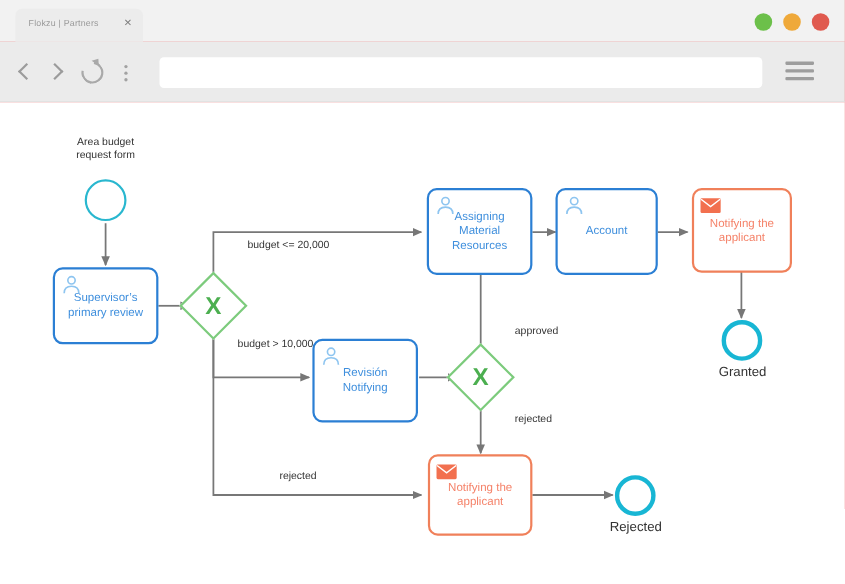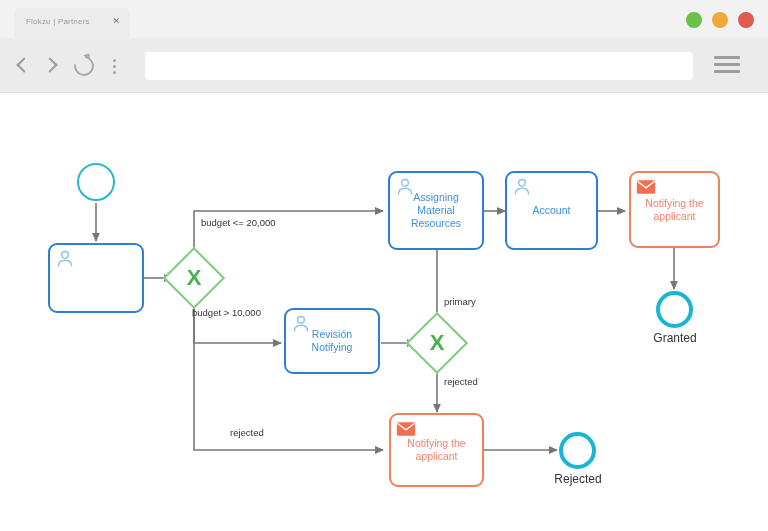--- a/index.html
+++ b/index.html
@@ -97,21 +97,21 @@
     border:2px solid #7ccb7c;background:#ffffff;transform:rotate(45deg);
   }
   .gw-wrap{position:absolute;width:44px;height:44px;}
   .gw-x{
     position:absolute;left:0;top:0;width:44px;height:44px;
     display:flex;align-items:center;justify-content:center;
     font-size:22px;color:#4caf50;font-weight:bold;font-family:"Liberation Sans",sans-serif;
   }
 
   .flow-label{
-    position:absolute;font-size:9.5px;color:#333;white-space:nowrap;
+    position:absolute;font-size:9.5px;color:#333;white-space:nowrap;margin-left:24px;
   }
   .start-caption{
     position:absolute;font-size:9.5px;line-height:12px;color:#333;text-align:center;white-space:nowrap;
   }
 </style>
 </head>
 <body>
 
 <div id="app">
 
@@ -180,41 +180,49 @@
         <path d="M484,118 L505,118"></path>
 
         <path d="M598,118 L625,118"></path>
 
         <path d="M674,154 L674,196"></path>
 
         <path d="M484,357 L557,357"></path>
       </g>
     </svg>
 
+    <div class="start-caption" style="left:55px;top:31px;width:82px;">
+      <span>Area budget</span><br>
+      <span>request form</span>
+    </div>
     <div class="node event start" style="left:77px;top:70px;width:38px;height:38px;"></div>
 
     <div class="node task" style="left:48px;top:150px;width:96px;height:70px;">
       <svg class="task-icon" viewBox="0 0 24 24">
         <circle cx="12" cy="7" r="4" fill="none" stroke="#8ec5f0" stroke-width="1.8"></circle>
         <path d="M4,21 C4,15.5 8,13.5 12,13.5 C16,13.5 20,15.5 20,21" fill="none" stroke="#8ec5f0" stroke-width="1.8"></path>
       </svg>
+      <div class="task-label">
+        <span>Supervisor’s</span><br>
+        <span>primary review</span>
+      </div>
     </div>
 
     <div class="gw-wrap" style="left:172px;top:163px;">
       <div class="gateway"></div>
       <div class="gw-x">X</div>
     </div>
 
     <div class="flow-label" style="left:201px;top:124px;">budget &lt;= 20,000</div>
     <div class="flow-label" style="left:192px;top:214px;">budget &gt; 10,000</div>
     <div class="flow-label" style="left:230px;top:334px;">rejected</div>
-    <div class="flow-label" style="left:444px;top:203px;">primary</div>
+    <div class="flow-label" style="left:444px;top:203px;">approved</div>
     <div class="flow-label" style="left:444px;top:283px;">rejected</div>
 
-    <div class="node task" style="left:284px;top:215px;width:96px;height:66px;">
+    <div class="node task" style="left:284px;top:215px;width:96px;height:76px;">
       <svg class="task-icon" viewBox="0 0 24 24">
         <circle cx="12" cy="7" r="4" fill="none" stroke="#8ec5f0" stroke-width="1.8"></circle>
         <path d="M4,21 C4,15.5 8,13.5 12,13.5 C16,13.5 20,15.5 20,21" fill="none" stroke="#8ec5f0" stroke-width="1.8"></path>
       </svg>
       <div class="task-label">
         <span>Revisión</span><br>
         <span>Notifying</span>
       </div>
     </div>
 

